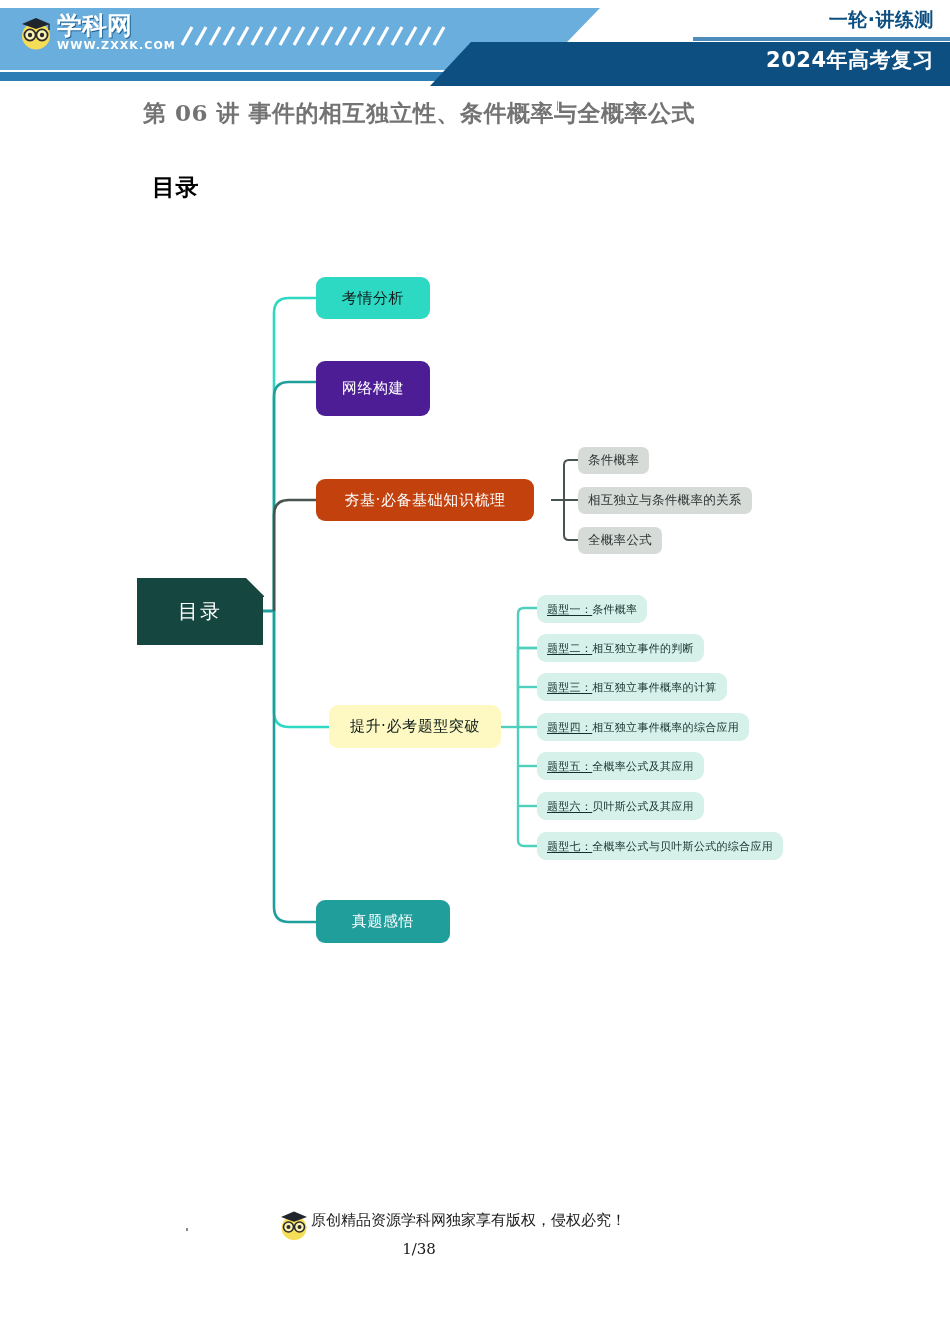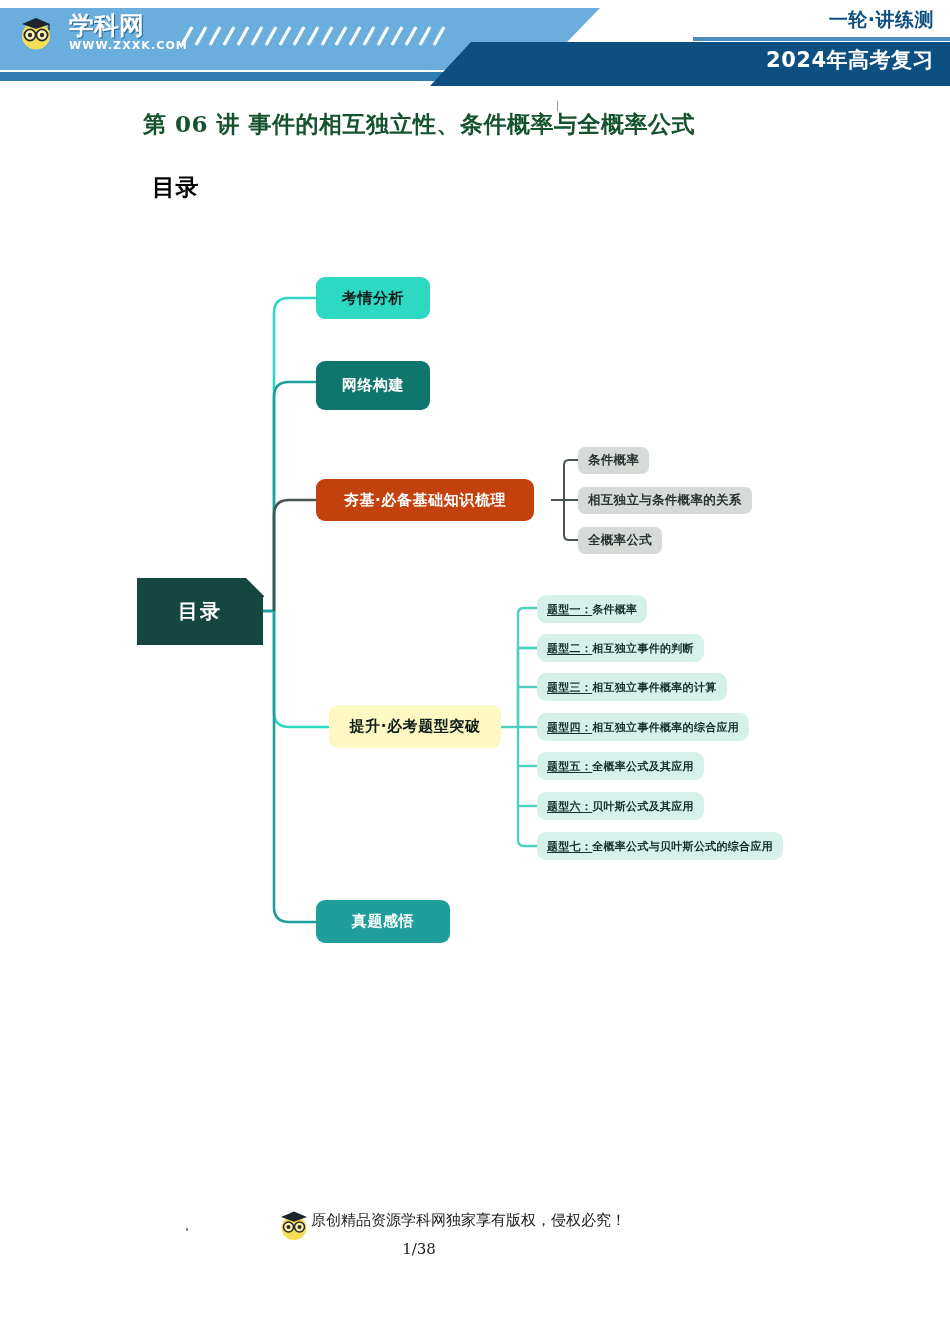--- a/index.html
+++ b/index.html
@@ -30,21 +30,21 @@
     width: 145px; height: 48px;
     display: flex;
     align-items: center;
   }
   .logo-owl {
     position: relative;
     width: 36px; height: 38px;
     flex: 0 0 auto;
   }
   .logo-text-wrap {
-    margin-left: 15px;
+    margin-left: 3px;
     display: flex;
     flex-direction: column;
     justify-content: flex-start;
     line-height: 1;
   }
   .logo-cn {
     font-family: "DejaVu Sans", sans-serif;
     font-size: 25px;
     font-weight: 700;
     color: #ffffff;
@@ -75,25 +75,25 @@
     font-family: "DejaVu Sans", sans-serif;
     font-size: 21px;
     font-weight: 700;
     color: #ffffff;
     letter-spacing: 0.5px;
   }
 
   
   .doc-title {
     position: absolute;
-    left: 143px; top: 109px;
+    left: 143px; top: 98px;
     font-family: "DejaVu Serif", "Liberation Serif", serif;
     font-size: 23px;
     font-weight: 700;
-    color: #14532d;
+    color: #737373;
     letter-spacing: 0.5px;
     white-space: nowrap;
   }
   .doc-subtitle {
     position: absolute;
     left: 152px; top: 172px;
     font-family: "DejaVu Serif", "Liberation Serif", serif;
     font-size: 23px;
     font-weight: 700;
     color: #000000;
@@ -112,21 +112,21 @@
     left: 0; top: 0;
     width: 950px; height: 1344px;
     pointer-events: none;
   }
   .mm-node {
     position: absolute;
     box-sizing: border-box;
     display: flex;
     align-items: center;
     font-family: "DejaVu Sans", sans-serif;
-    font-weight: 700;
+    font-weight: 400;
     white-space: nowrap;
     pointer-events: auto;
   }
 
   .node-root {
     left: 137px; top: 578px;
     width: 126px; height: 67px;
     background: #15463f;
     color: #ffffff;
     font-size: 20px;
@@ -142,21 +142,21 @@
     pointer-events: none;
   }
 
   .node-l1 {
     border-radius: 9px;
     justify-content: center;
     font-size: 15px;
     letter-spacing: 0.6px;
   }
   .n-kaoqing  { left: 316px; top: 277px;  width: 114px; height: 42px; background:#2ed9c3; color:#111b1a; }
-  .n-wangluo  { left: 316px; top: 361px;  width: 114px; height: 49px; background:#0f766e; color:#ffffff; }
+  .n-wangluo  { left: 316px; top: 361px;  width: 114px; height: 55px; background:#4c1d95; color:#ffffff; }
   .n-hangji   { left: 316px; top: 479px;  width: 218px; height: 42px; background:#c2410c; color:#ffffff; }
   .n-tisheng  { left: 329px; top: 705px;  width: 172px; height: 43px; background:#fef9c3; color:#101c1a; }
   .n-zhenti   { left: 316px; top: 900px;  width: 134px; height: 43px; background:#1f9e9c; color:#ffffff; }
 
   .node-sub-gray {
     border-radius: 7px;
     padding: 0 10px;
     font-size: 12.5px;
     background: #d6dbd8;
     color: #2a3431;

